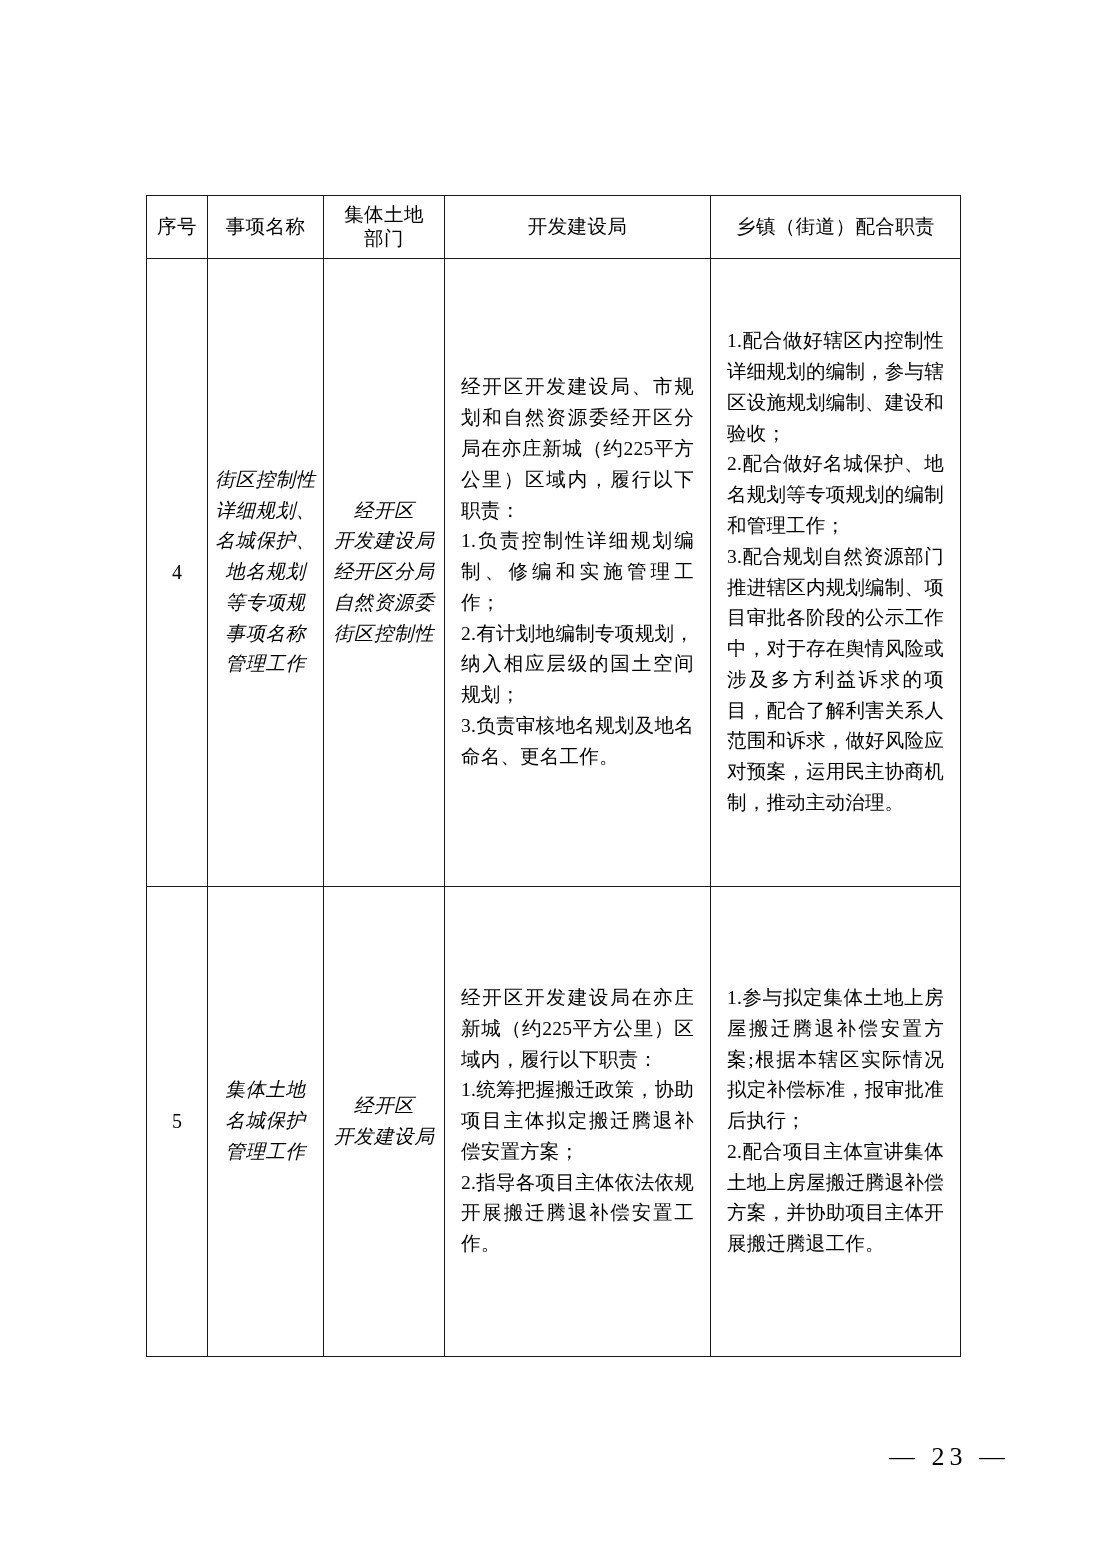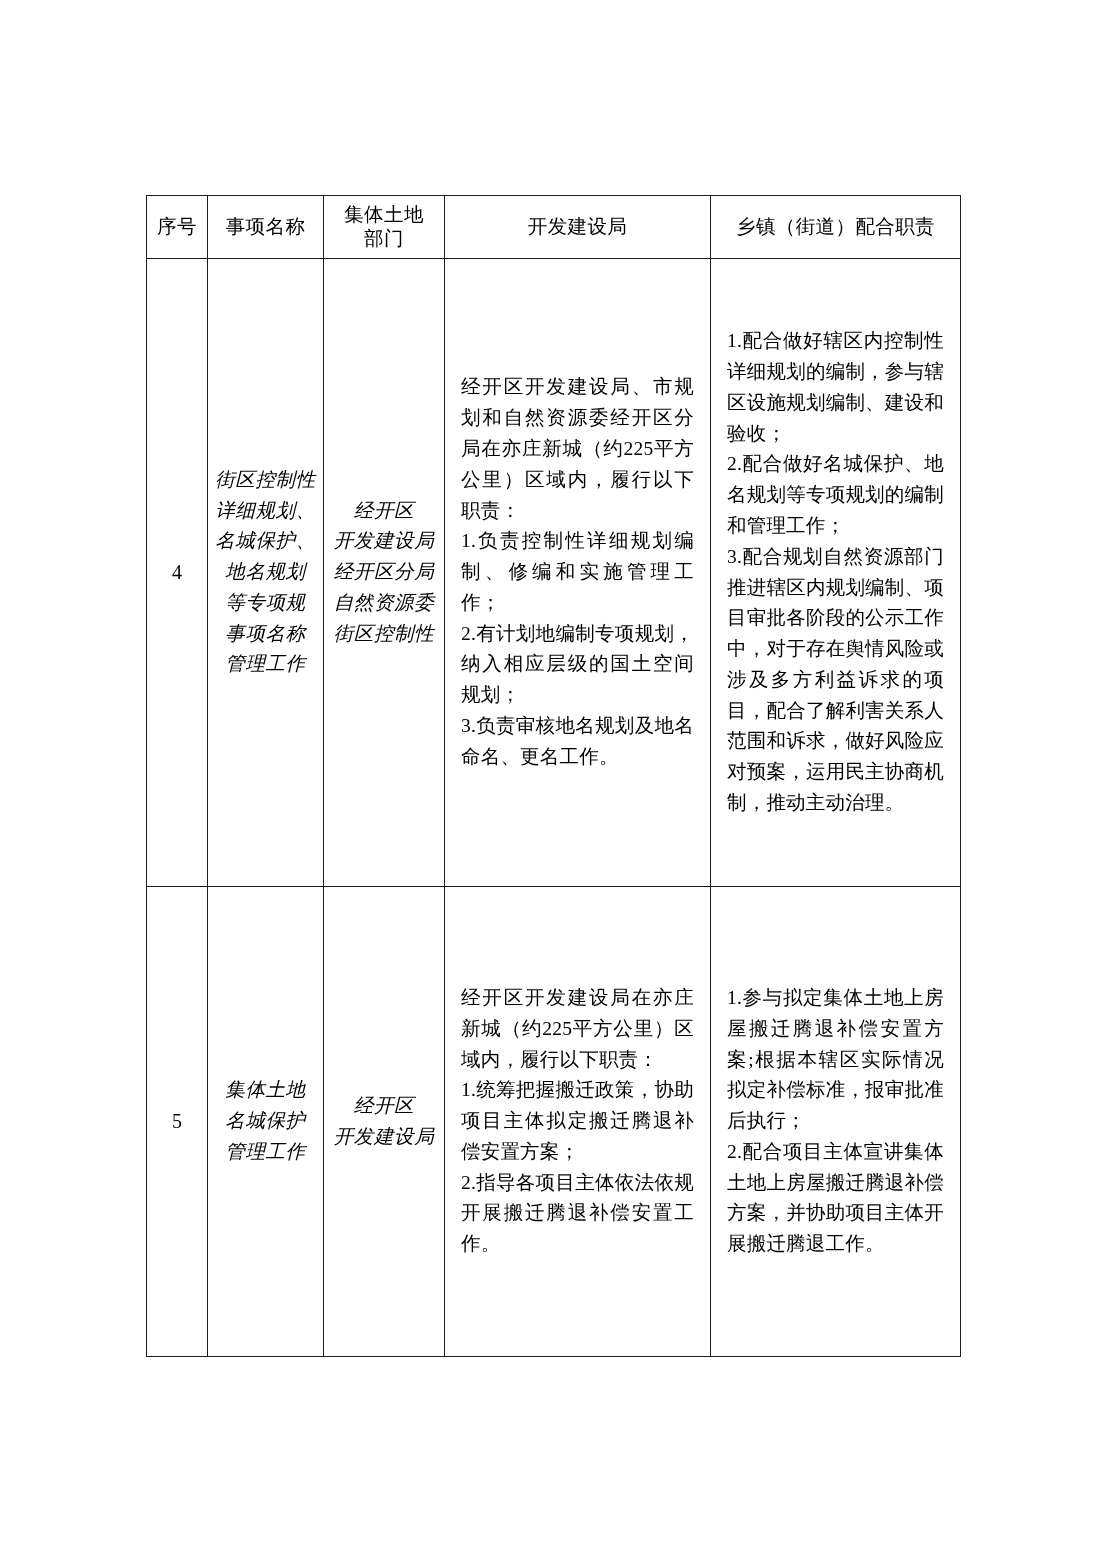--- a/index.html
+++ b/index.html
@@ -188,14 +188,15 @@
           <p class="para-wrap">经开区开发建设局在亦庄新城（约225平方公里）区域内，履行以下职责：<br>1.统筹把握搬迁政策，协助项目主体拟定搬迁腾退补偿安置方案；<br>2.指导各项目主体依法依规开展搬迁腾退补偿安置工作。</p>
         </td>
         <td class="cell-body">
           <p class="para-wrap">1.参与拟定集体土地上房屋搬迁腾退补偿安置方案;根据本辖区实际情况拟定补偿标准，报审批准后执行；<br>2.配合项目主体宣讲集体土地上房屋搬迁腾退补偿方案，并协助项目主体开展搬迁腾退工作。</p>
         </td>
       </tr>
 
     </tbody>
   </table>
 
+  <div class="page-number">— 23 —</div>
 
 </div>
 
 </body></html>

